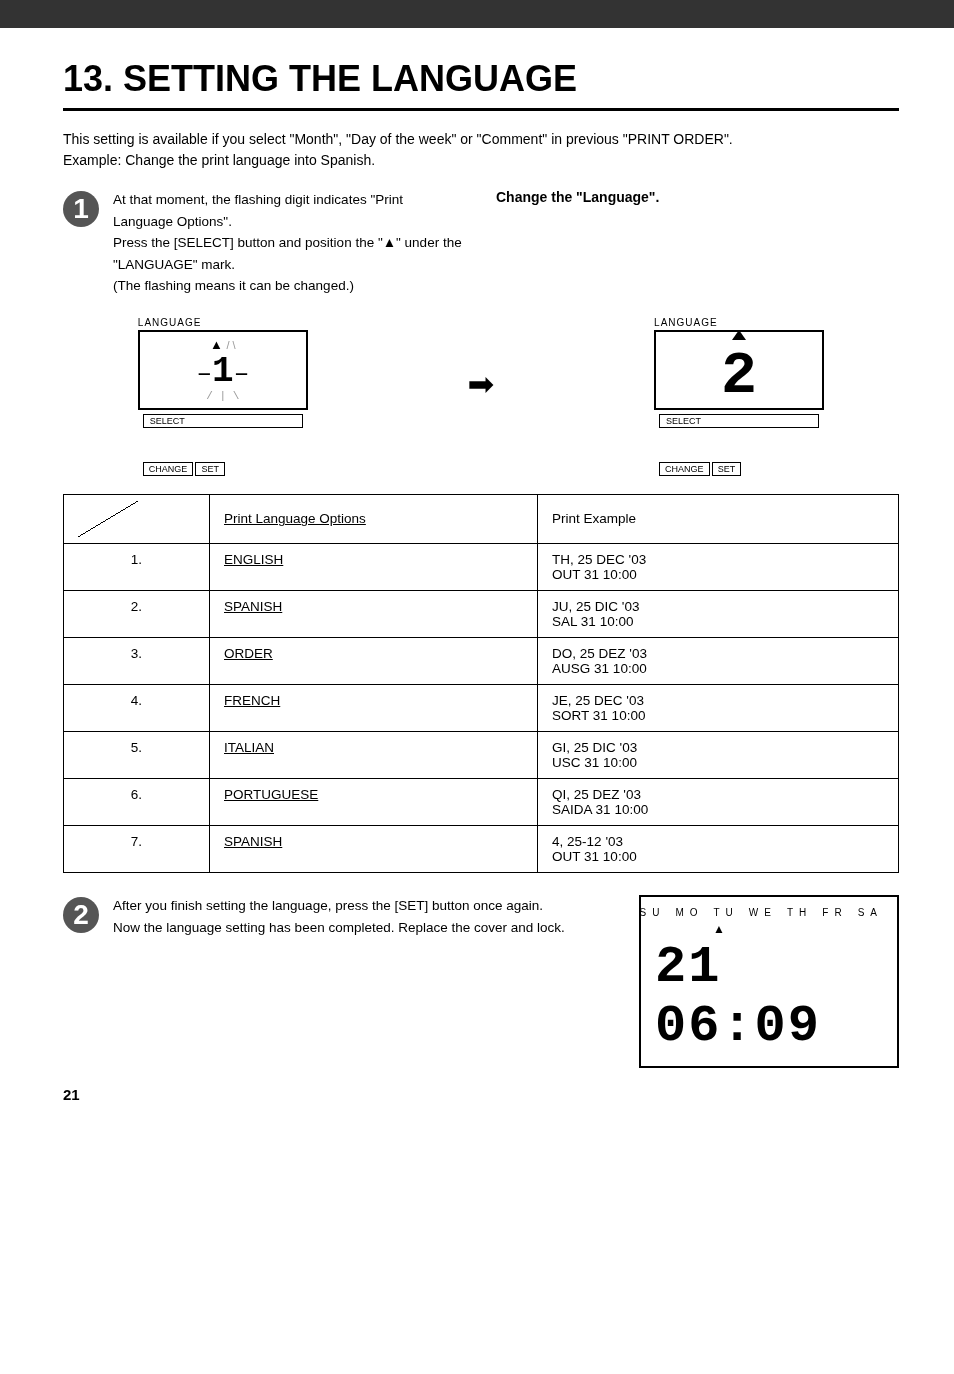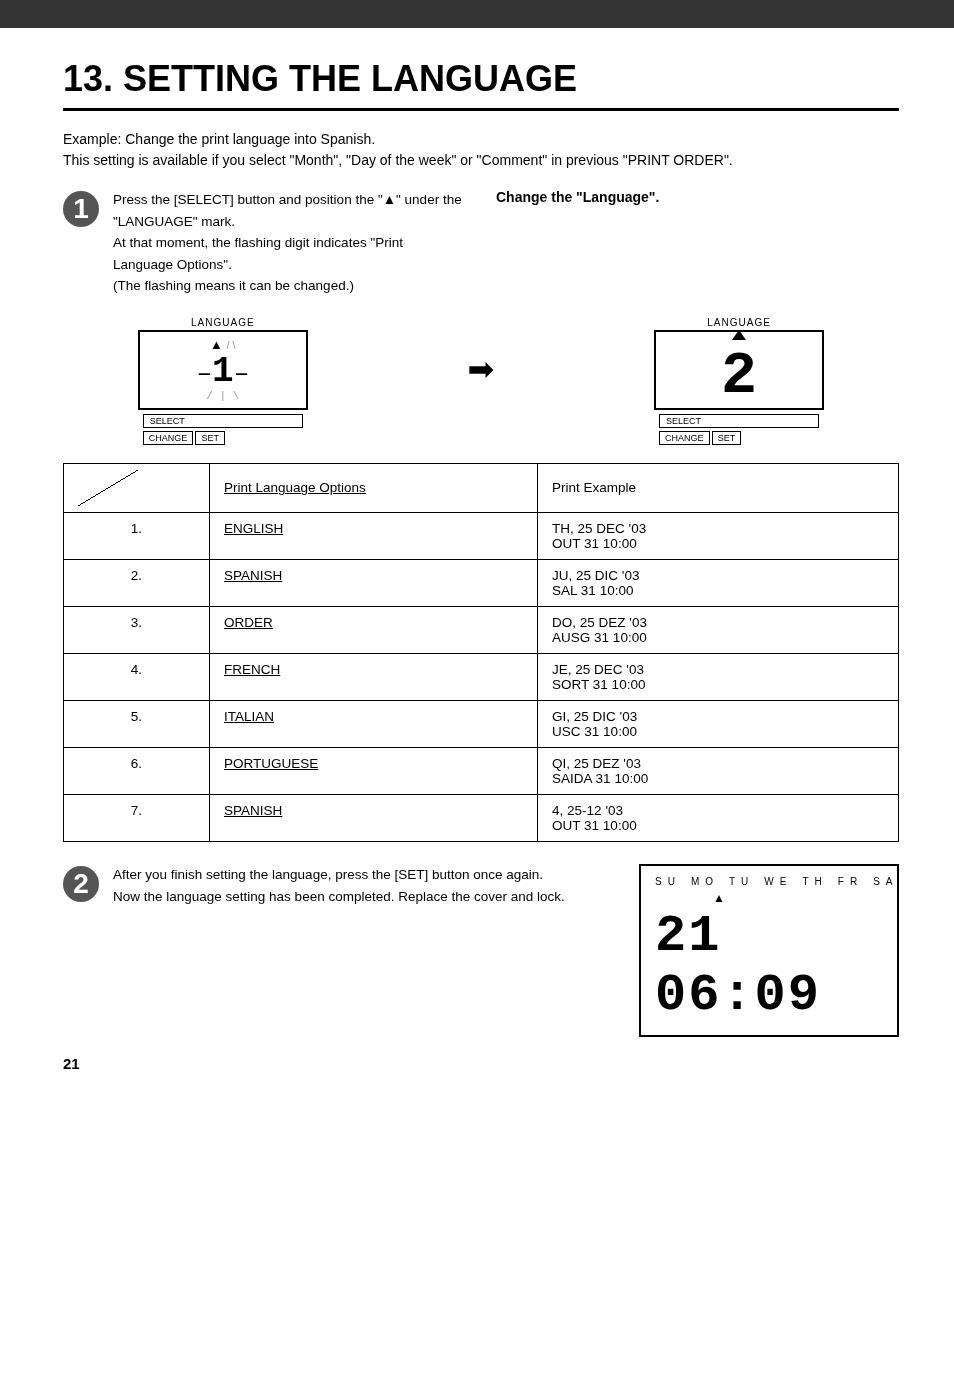--- a/index.html
+++ b/index.html
@@ -80,21 +80,20 @@
       display: flex;
       flex-direction: row;
       align-items: center;
       justify-content: space-around;
       margin: 20px 0 18px 0;
       gap: 10px;
     }
     .lcd-block {
       display: flex;
       flex-direction: column;
-      align-items: center;
     }
     .lcd-label {
       font-size: 10px;
       letter-spacing: 1px;
       margin-bottom: 2px;
     }
     .lcd-display {
       border: 2px solid #000;
       width: 170px;
       height: 80px;
@@ -122,20 +121,21 @@
     .lcd-btn-left {
       font-size: 9px;
       border: 1px solid #000;
       padding: 1px 6px;
       background: #fff;
     }
     .lcd-btn-group {
       display: flex;
       flex-direction: row;
       gap: 2px;
+      margin-top: 31px;
     }
     .lcd-btn {
       font-size: 9px;
       border: 1px solid #000;
       padding: 1px 5px;
       background: #fff;
     }
     .arrow-right {
       font-size: 32px;
       color: #000;
@@ -198,21 +198,21 @@
       flex: 1;
     }
     .step2-right {
       flex: 0 0 260px;
     }
     .clock-display {
       border: 2px solid #000;
       padding: 10px 14px;
       display: flex;
       flex-direction: column;
-      align-items: flex-start;
+      align-items: flex-end;
       width: 260px;
     }
     .clock-days {
       font-size: 10px;
       letter-spacing: 6px;
       margin-bottom: 4px;
       display: flex;
       gap: 10px;
     }
     .clock-triangle {
@@ -262,30 +262,30 @@
 </head>
 <body>
 
 <div class="top-bar"></div>
 
 <div class="page-content">
 
   <h1 class="page-title">13. SETTING THE LANGUAGE</h1>
 
   <div class="intro-text">
+    <p>This setting is available if you select "Month", "Day of the week" or "Comment" in previous "PRINT ORDER".</p>
     <p>Example: Change the print language into Spanish.</p>
-    <p>This setting is available if you select "Month", "Day of the week" or "Comment" in previous "PRINT ORDER".</p>
   </div>
 
   <div class="step-section">
     <div class="step-left">
       <span class="step-number">1</span>
       <div class="step-text">
+        <p>At that moment, the flashing digit indicates "Print Language Options".</p>
         <p>Press the [SELECT] button and position the "▲" under the "LANGUAGE" mark.</p>
-        <p>At that moment, the flashing digit indicates "Print Language Options".</p>
         <p>(The flashing means it can be changed.)</p>
       </div>
     </div>
     <div class="step-right">
       <p class="step-right-title">Change the "Language".</p>
     </div>
   </div>
 
   <div class="lcd-section">
 

